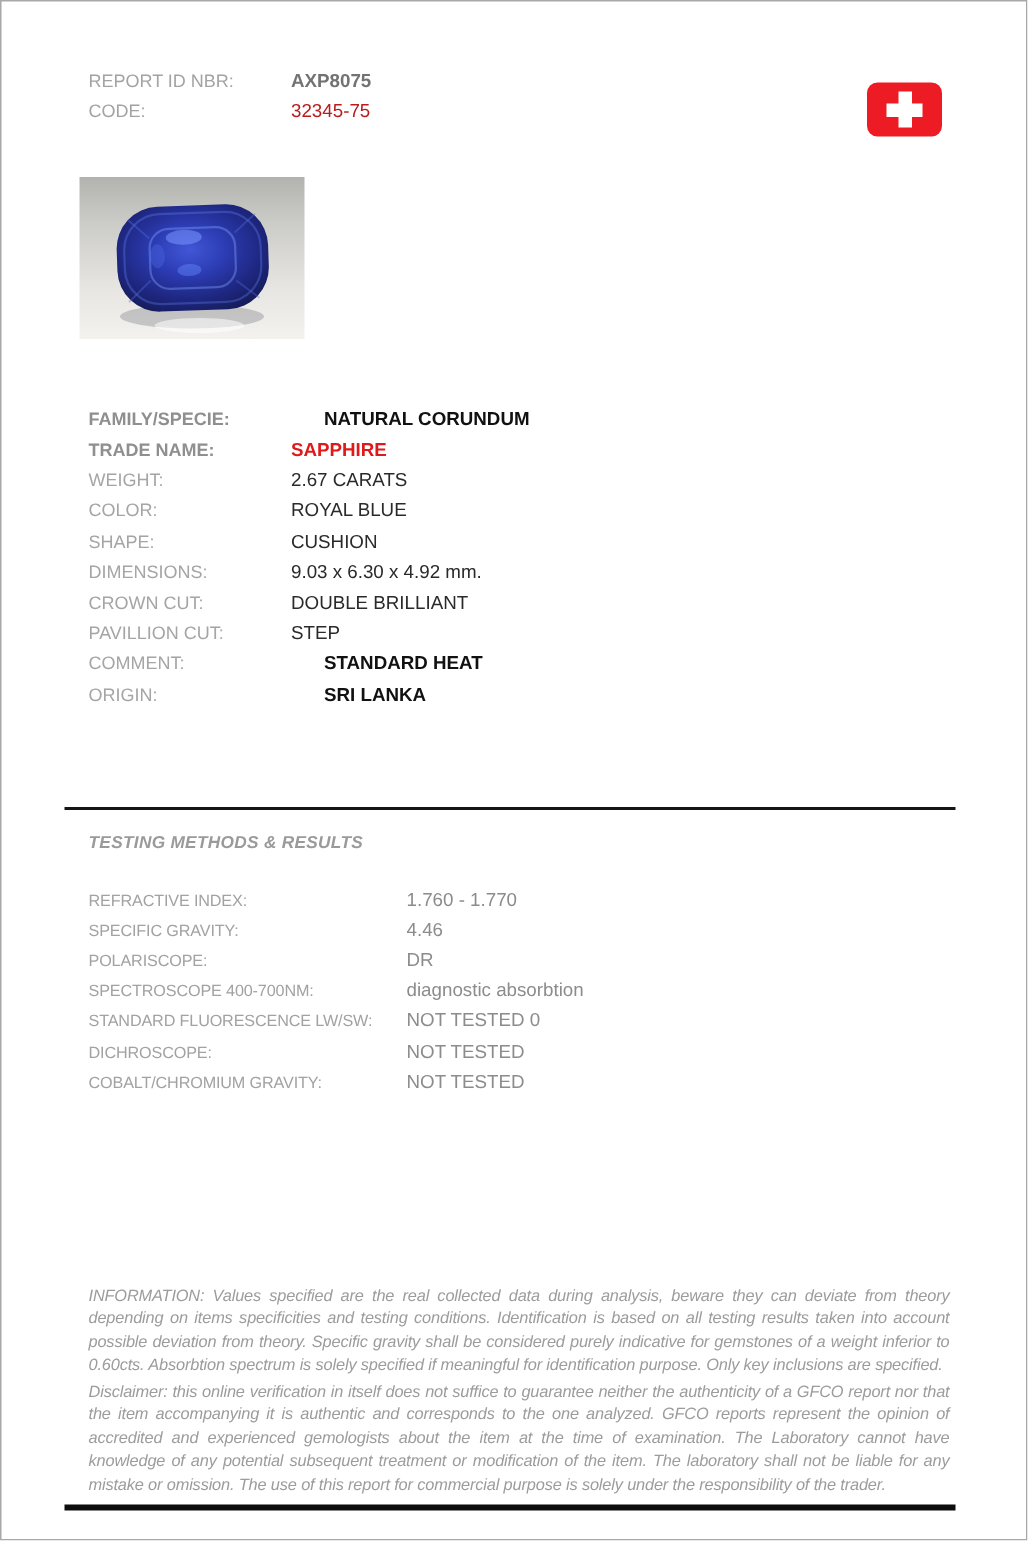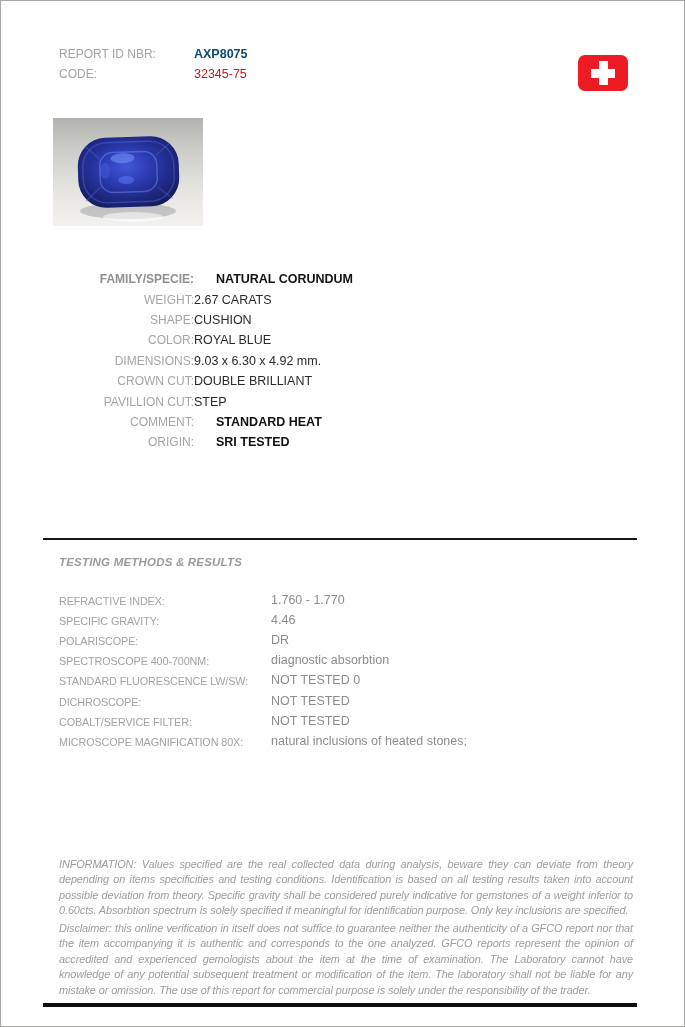--- a/index.html
+++ b/index.html
@@ -16,39 +16,39 @@
   
   .service-title {
     position:absolute; top:27px; right:55px;
     font-size:12.5px; font-style:italic; font-weight:bold;
     color:#8b98a4; letter-spacing:0.2px;
   }
   .header-fields { position:absolute; left:58px; top:46px; }
   .hrow { display:flex; height:20px; align-items:flex-start; }
   .hrow .lbl { width:135px; font-size:12px; color:#a3a3a3; }
   .hrow .val { font-size:12.5px; color:#b91c1c; }
-  .hrow.first .val { font-weight:bold; color:#0c4a6e; }
+  .hrow.first .val { font-weight:bold; color:#737373; }
 
   .flag {
     position:absolute; left:577px; top:54px;
     width:50px; height:36px; border-radius:7px;
     background:#ed1c24;
   }
   .flag .v { position:absolute; left:20.5px; top:6px;  width:9px;  height:24px; background:#ffffff; }
   .flag .h { position:absolute; left:13px;   top:13.5px; width:24px; height:9px;  background:#ffffff; }
 
   
   .photo {
     position:absolute; left:52px; top:117px;
     width:150px; height:108px;
     background:linear-gradient(180deg,#b2b3af 0%,#cbcbc7 28%,#e6e5e1 68%,#f3f2ef 100%);
   }
 
   
-  .details { position:absolute; left:58px; top:268px;text-align:right; }
+  .details { position:absolute; left:58px; top:268px; }
   .drow { display:flex; height:20.4px; align-items:center; }
   .drow .lbl { width:135px; font-size:12px; color:#a5a5a5; }
   .drow .val { font-size:12.5px; color:#2a2a2a; }
   .drow.lbl-bold .lbl { font-weight:bold; color:#8f8f8f; }
   .drow.val-bold .val { font-weight:bold; color:#111111;margin-left:22px; }
   .drow.val-red  .val { font-weight:bold; color:#e01a1a; }
 
   
   .divider {
     position:absolute; left:42px; top:537px;
@@ -122,51 +122,55 @@
         <ellipse cx="52" cy="52" rx="5" ry="8" fill="rgba(80,110,235,0.35)"></ellipse>
       </g>
     </svg>
   </div>
 
   <div class="details">
     <div class="drow lbl-bold val-bold">
       <span class="lbl">FAMILY/SPECIE:</span>
       <span class="val">NATURAL CORUNDUM</span>
     </div>
+    <div class="drow lbl-bold val-red">
+      <span class="lbl">TRADE NAME:</span>
+      <span class="val">SAPPHIRE</span>
+    </div>
     <div class="drow">
       <span class="lbl">WEIGHT:</span>
       <span class="val">2.67 CARATS</span>
     </div>
     <div class="drow">
+      <span class="lbl">COLOR:</span>
+      <span class="val">ROYAL BLUE</span>
+    </div>
+    <div class="drow">
       <span class="lbl">SHAPE:</span>
       <span class="val">CUSHION</span>
-    </div>
-    <div class="drow">
-      <span class="lbl">COLOR:</span>
-      <span class="val">ROYAL BLUE</span>
     </div>
     <div class="drow">
       <span class="lbl">DIMENSIONS:</span>
       <span class="val">9.03 x 6.30 x 4.92 mm.</span>
     </div>
     <div class="drow">
       <span class="lbl">CROWN CUT:</span>
       <span class="val">DOUBLE BRILLIANT</span>
     </div>
     <div class="drow">
       <span class="lbl">PAVILLION CUT:</span>
       <span class="val">STEP</span>
     </div>
     <div class="drow val-bold">
       <span class="lbl">COMMENT:</span>
       <span class="val">STANDARD HEAT</span>
     </div>
     <div class="drow val-bold">
       <span class="lbl">ORIGIN:</span>
-      <span class="val">SRI TESTED</span>
+      <span class="val">SRI LANKA</span>
     </div>
   </div>
 
   <div class="divider"></div>
 
   <div class="section-title">TESTING METHODS &amp; RESULTS</div>
 
   <div class="tests">
     <div class="trow">
       <span class="lbl">REFRACTIVE INDEX:</span>
@@ -186,26 +190,22 @@
     </div>
     <div class="trow">
       <span class="lbl">STANDARD FLUORESCENCE LW/SW:</span>
       <span class="val">NOT TESTED 0</span>
     </div>
     <div class="trow">
       <span class="lbl">DICHROSCOPE:</span>
       <span class="val">NOT TESTED</span>
     </div>
     <div class="trow">
-      <span class="lbl">COBALT/SERVICE FILTER:</span>
+      <span class="lbl">COBALT/CHROMIUM GRAVITY:</span>
       <span class="val">NOT TESTED</span>
-    </div>
-    <div class="trow">
-      <span class="lbl">MICROSCOPE MAGNIFICATION 80X:</span>
-      <span class="val">natural inclusions of heated stones;</span>
     </div>
   </div>
 
   <div class="para information">INFORMATION: Values specified are the real collected data during analysis, beware they can deviate from theory depending on items specificities and testing conditions. Identification is based on all testing results taken into account possible deviation from theory. Specific gravity shall be considered purely indicative for gemstones of a weight inferior to 0.60cts. Absorbtion spectrum is solely specified if meaningful for identification purpose. Only key inclusions are specified.</div>
   <div class="para disclaimer">Disclaimer: this online verification in itself does not suffice to guarantee neither the authenticity of a GFCO report nor that the item accompanying it is authentic and corresponds to the one analyzed. GFCO reports represent the opinion of accredited and experienced gemologists about the item at the time of examination. The Laboratory cannot have knowledge of any potential subsequent treatment or modification of the item. The laboratory shall not be liable for any mistake or omission. The use of this report for commercial purpose is solely under the responsibility of the trader.</div>
 
   <div class="footer-rule"></div>
 
 </div>
 

